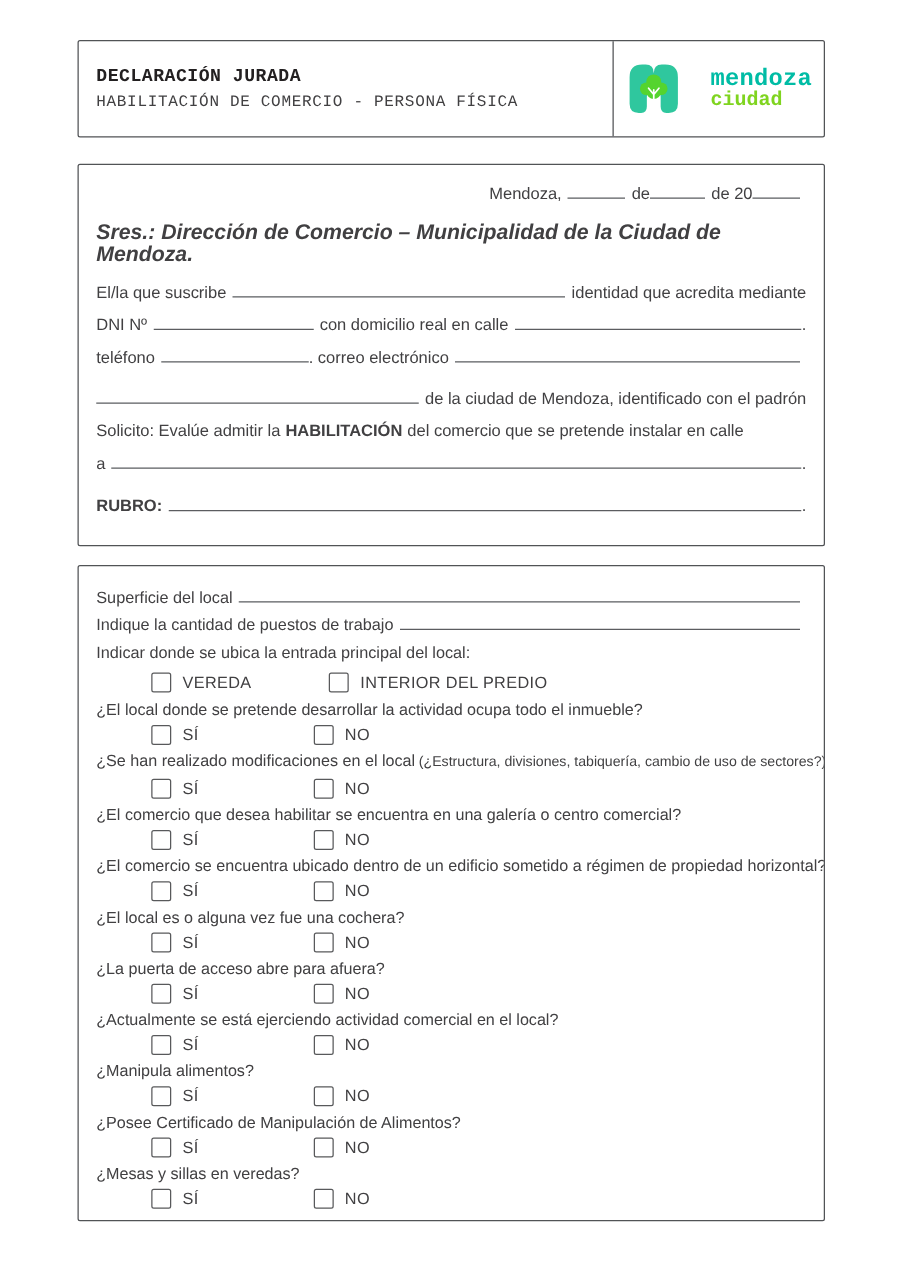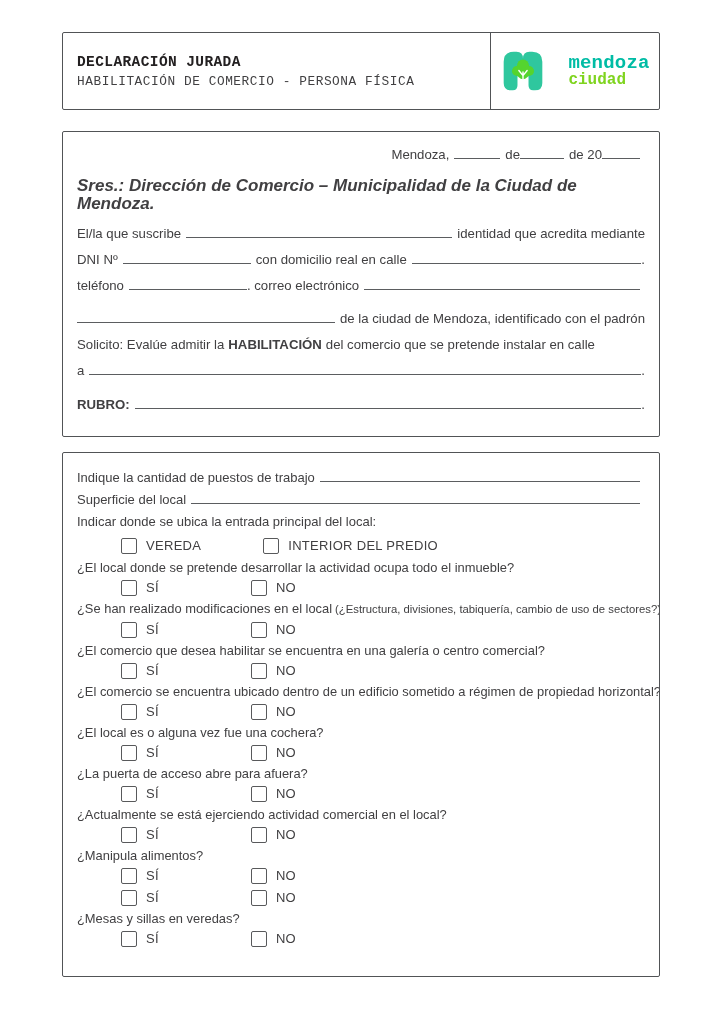--- a/index.html
+++ b/index.html
@@ -146,25 +146,25 @@
   <div class="row" id="rubro-row">
     <span class="bold">RUBRO:</span>
     <span class="blank fill mr0"></span>
     <span>.</span>
   </div>
 </div>
 
 <div class="box" id="section2-box">
 
   <div class="row s2-line">
+    <span>Superficie del local</span>
+    <span class="blank fill"></span>
+  </div>
+  <div class="row s2-line">
     <span>Indique la cantidad de puestos de trabajo</span>
-    <span class="blank fill"></span>
-  </div>
-  <div class="row s2-line">
-    <span>Superficie del local</span>
     <span class="blank fill"></span>
   </div>
   <div class="s2-line">
     <span>Indicar donde se ubica la entrada principal del local:</span>
   </div>
 
   <div class="cbrow" id="entrada-row">
     <span class="yes-group">
       <span class="cb"></span>
       <span class="cb-label">VEREDA</span>
@@ -298,20 +298,23 @@
           <span class="cb-label">SÍ</span>
         </span>
         <span class="no-group">
           <span class="cb"></span>
           <span class="cb-label">NO</span>
         </span>
       </div>
     </div>
 
     <div class="q">
+      <div class="q-text">
+        <span>¿Posee Certificado de Manipulación de Alimentos?</span>
+      </div>
       <div class="cbrow">
         <span class="yes-group">
           <span class="cb"></span>
           <span class="cb-label">SÍ</span>
         </span>
         <span class="no-group">
           <span class="cb"></span>
           <span class="cb-label">NO</span>
         </span>
       </div>

